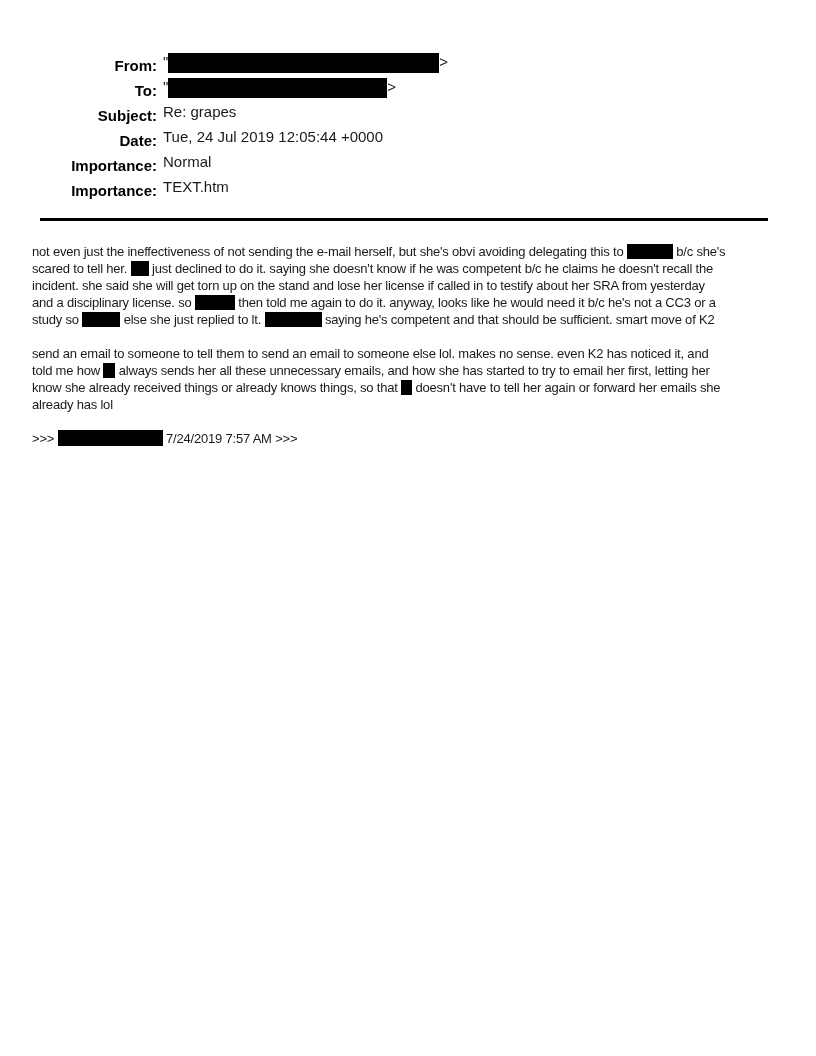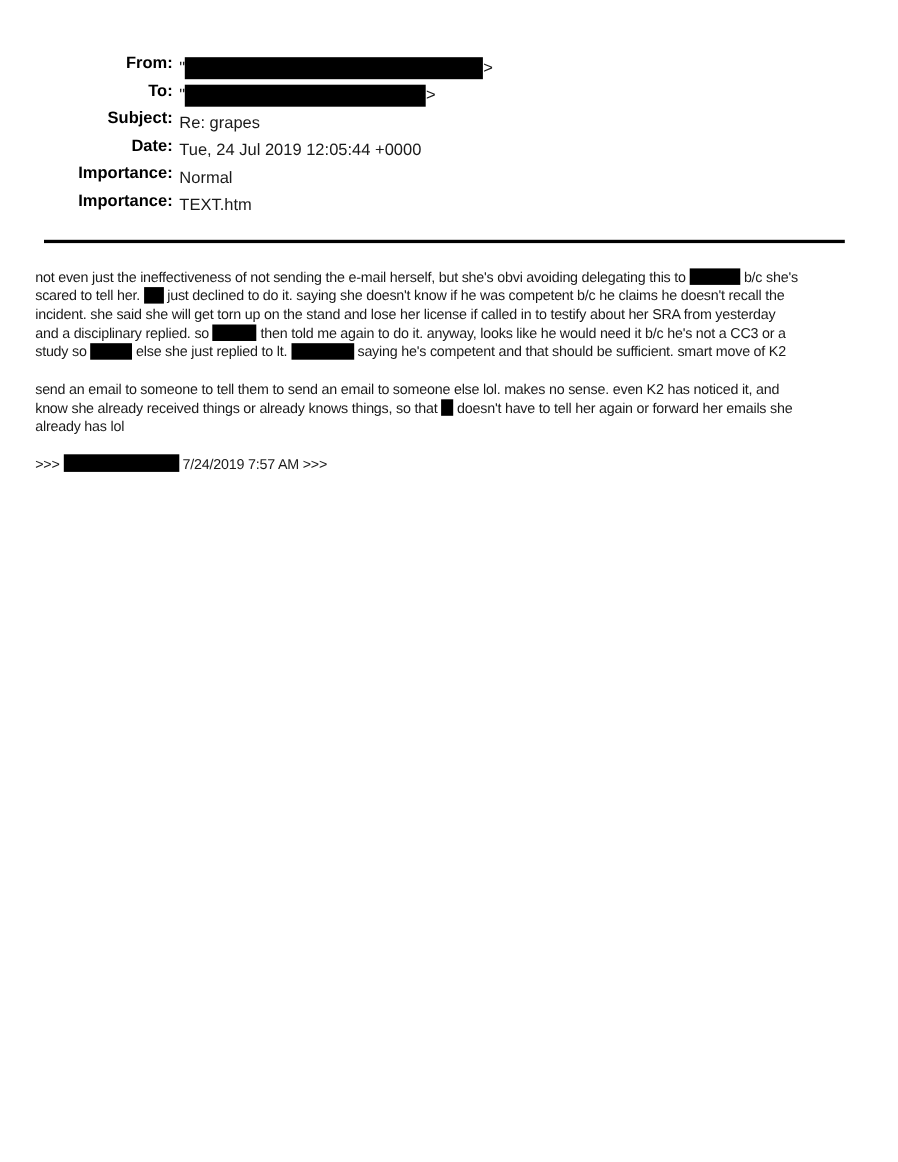--- a/index.html
+++ b/index.html
@@ -15,21 +15,21 @@
     overflow: hidden;
     font-family: "Liberation Sans", sans-serif;
   }
   .email-header {
     position: absolute;
     top: 49px;
     left: 40px;
   }
   .header-row {
     display: flex;
-    align-items: flex-start;
+    align-items: flex-end;
     height: 25px;
   }
   .header-label {
     width: 117px;
     text-align: right;
     font-weight: 700;
     font-size: 15px;
     color: #000000;
     white-space: pre;
   }
@@ -103,22 +103,23 @@
       <div class="header-row">
         <div class="header-label">Importance:</div>
         <div class="header-value"><span>TEXT.htm</span></div>
       </div>
     </div>
   <div class="divider"></div>
   <div class="email-body">
       <div class="body-line"><span>not even just the ineffectiveness of not sending the e-mail herself, but she's obvi avoiding delegating this to </span><span class="redaction-bar body-redaction" style="width: 46px; background: rgb(0, 0, 0);"></span><span> b/c she's</span></div>
       <div class="body-line"><span>scared to tell her. </span><span class="redaction-bar body-redaction" style="width: 18px; background: rgb(0, 0, 0);"></span><span> just declined to do it. saying she doesn't know if he was competent b/c he claims he doesn't recall the</span></div>
       <div class="body-line"><span>incident. she said she will get torn up on the stand and lose her license if called in to testify about her SRA from yesterday</span></div>
-      <div class="body-line"><span>and a disciplinary replied. so </span><span class="redaction-bar body-redaction" style="width: 40px; background: rgb(0, 0, 0);"></span><span> then told me again to do it. anyway, looks like he would need it b/c he's not a CC3 or a</span></div>
+      <div class="body-line"><span>and a disciplinary license. so </span><span class="redaction-bar body-redaction" style="width: 40px; background: rgb(0, 0, 0);"></span><span> then told me again to do it. anyway, looks like he would need it b/c he's not a CC3 or a</span></div>
       <div class="body-line"><span>study so </span><span class="redaction-bar body-redaction" style="width: 38px; background: rgb(0, 0, 0);"></span><span> else she just replied to lt. </span><span class="redaction-bar body-redaction" style="width: 57px; background: rgb(0, 0, 0);"></span><span> saying he's competent and that should be sufficient. smart move of K2</span></div>
       <div class="body-line">&nbsp;</div>
       <div class="body-line"><span>send an email to someone to tell them to send an email to someone else lol. makes no sense. even K2 has noticed it, and</span></div>
+      <div class="body-line"><span>told me how </span><span class="redaction-bar body-redaction" style="width: 12px; background: rgb(0, 0, 0);"></span><span> always sends her all these unnecessary emails, and how she has started to try to email her first, letting her</span></div>
       <div class="body-line"><span>know she already received things or already knows things, so that </span><span class="redaction-bar body-redaction" style="width: 11px; background: rgb(0, 0, 0);"></span><span> doesn't have to tell her again or forward her emails she</span></div>
       <div class="body-line"><span>already has lol</span></div>
       <div class="body-line">&nbsp;</div>
       <div class="body-line"><span>&gt;&gt;&gt; </span><span class="redaction-bar body-redaction" style="width: 105px; height: 16px; background: rgb(0, 0, 0);"></span><span> 7/24/2019 7:57 AM &gt;&gt;&gt;</span></div>
     </div>
 </div>
 
 </body></html>

